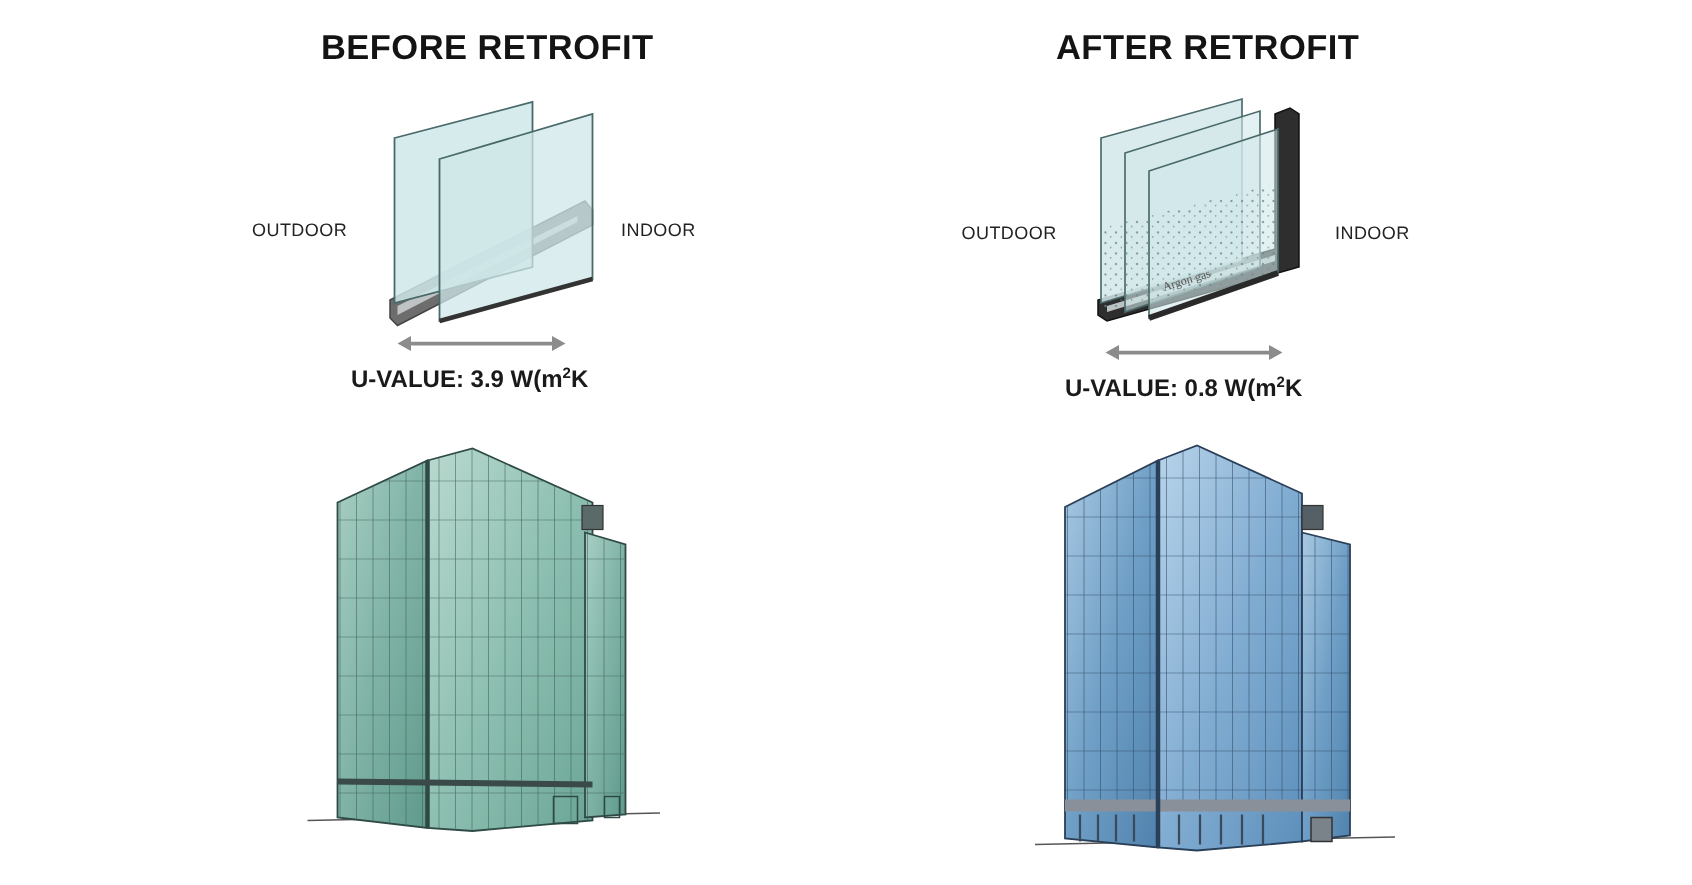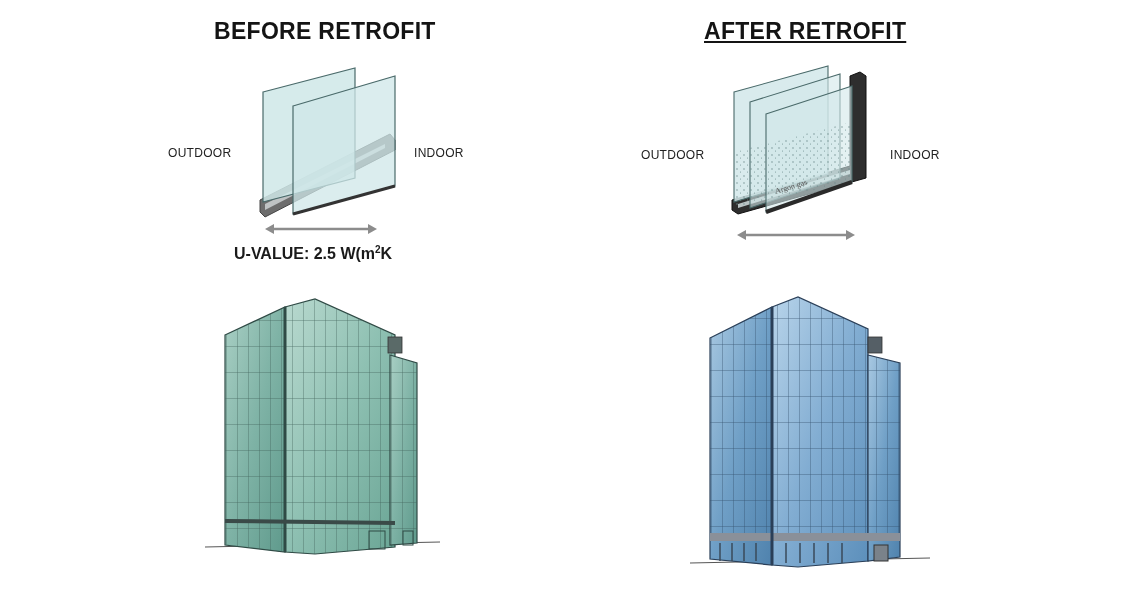--- a/index.html
+++ b/index.html
@@ -33,21 +33,21 @@
     <line x1="38" y1="152" x2="140" y2="124" stroke="#333" stroke-width="3"></line>
   </svg>
 
   <svg style="left:265px;top:222px;" width="112" height="14" viewBox="0 0 112 14">
     <line x1="6" y1="7" x2="106" y2="7" stroke="#8c8c8c" stroke-width="2.5"></line>
     <polygon points="0,7 9,2 9,12" fill="#8c8c8c"></polygon>
     <polygon points="112,7 103,2 103,12" fill="#8c8c8c"></polygon>
   </svg>
 
   <div class="uvalue" style="left:234px;top:244px;">
-    <span>U-VALUE: 2.5 W(m</span><sup>2</sup><span>K</span>
+    <span>U-VALUE: 3.9 W(m</span><sup>2</sup><span>K</span>
   </div>
 
   <svg style="left:205px;top:295px;" width="235" height="260" viewBox="0 0 235 260">
     <defs>
       <linearGradient id="bg1" x1="0" y1="0" x2="1" y2="1">
         <stop offset="0" stop-color="#a9cfc4"></stop>
           <stop offset="0.5" stop-color="#7fb3a6"></stop>
           <stop offset="1" stop-color="#5f9a8c"></stop>
       </linearGradient>
       <linearGradient id="bg2" x1="0" y1="0" x2="1" y2="1">
@@ -71,21 +71,21 @@
     <polygon points="185,60 212,68 212,248 185,250" fill="url(#grid1)" opacity="0.9"></polygon>
     <rect x="183" y="42" width="14" height="16" fill="#5a6a68" stroke="#333" stroke-width="0.8"></rect>
     <line x1="80" y1="12" x2="80" y2="257" stroke="#2f4a45" stroke-width="3"></line>
     <line x1="20" y1="226" x2="190" y2="228" stroke="#3a4a48" stroke-width="4"></line>
     <rect x="164" y="236" width="16" height="18" fill="none" stroke="#2f4a45" stroke-width="1"></rect>
     <rect x="198" y="236" width="10" height="14" fill="none" stroke="#2f4a45" stroke-width="1"></rect>
   </svg>
 </div>
 
 <div class="panel" style="left:564px;width:564px;">
-  <div class="title" style="left:140px;top:18px;text-decoration:underline;">AFTER RETROFIT</div>
+  <div class="title" style="left:140px;top:18px;">AFTER RETROFIT</div>
 
   <div class="side-label" style="left:77px;top:148px;">OUTDOOR</div>
   <div class="side-label" style="left:326px;top:148px;">INDOOR</div>
 
   <svg style="left:164px;top:62px;" width="160" height="160" viewBox="0 0 160 160">
     <defs>
       <pattern id="dots" width="7" height="7" patternUnits="userSpaceOnUse">
         <circle cx="2" cy="2" r="0.7" fill="#6a8a8a"></circle>
           <circle cx="5.5" cy="5" r="0.5" fill="#6a8a8a"></circle>
       </pattern>
@@ -101,20 +101,23 @@
     <line x1="38" y1="150" x2="124" y2="120" stroke="#2a2a2a" stroke-width="4"></line>
     <text x="48" y="132" font-size="8" fill="#555" font-family="Liberation Serif, serif" transform="rotate(-17 48 132)">Argon gas</text>
   </svg>
 
   <svg style="left:173px;top:228px;" width="118" height="14" viewBox="0 0 118 14">
     <line x1="6" y1="7" x2="112" y2="7" stroke="#8c8c8c" stroke-width="2.5"></line>
     <polygon points="0,7 9,2 9,12" fill="#8c8c8c"></polygon>
     <polygon points="118,7 109,2 109,12" fill="#8c8c8c"></polygon>
   </svg>
 
+  <div class="uvalue" style="left:146px;top:250px;">
+    <span>U-VALUE: 0.8 W(m</span><sup>2</sup><span>K</span>
+  </div>
 
   <svg style="left:126px;top:293px;" width="240" height="275" viewBox="0 0 240 275">
     <defs>
       <linearGradient id="ag1" x1="0" y1="0" x2="1" y2="1">
         <stop offset="0" stop-color="#a9c9e2"></stop>
           <stop offset="0.5" stop-color="#6f9fc6"></stop>
           <stop offset="1" stop-color="#4f82ad"></stop>
       </linearGradient>
       <linearGradient id="ag2" x1="0" y1="0" x2="1" y2="1">
         <stop offset="0" stop-color="#b8d4ea"></stop>

